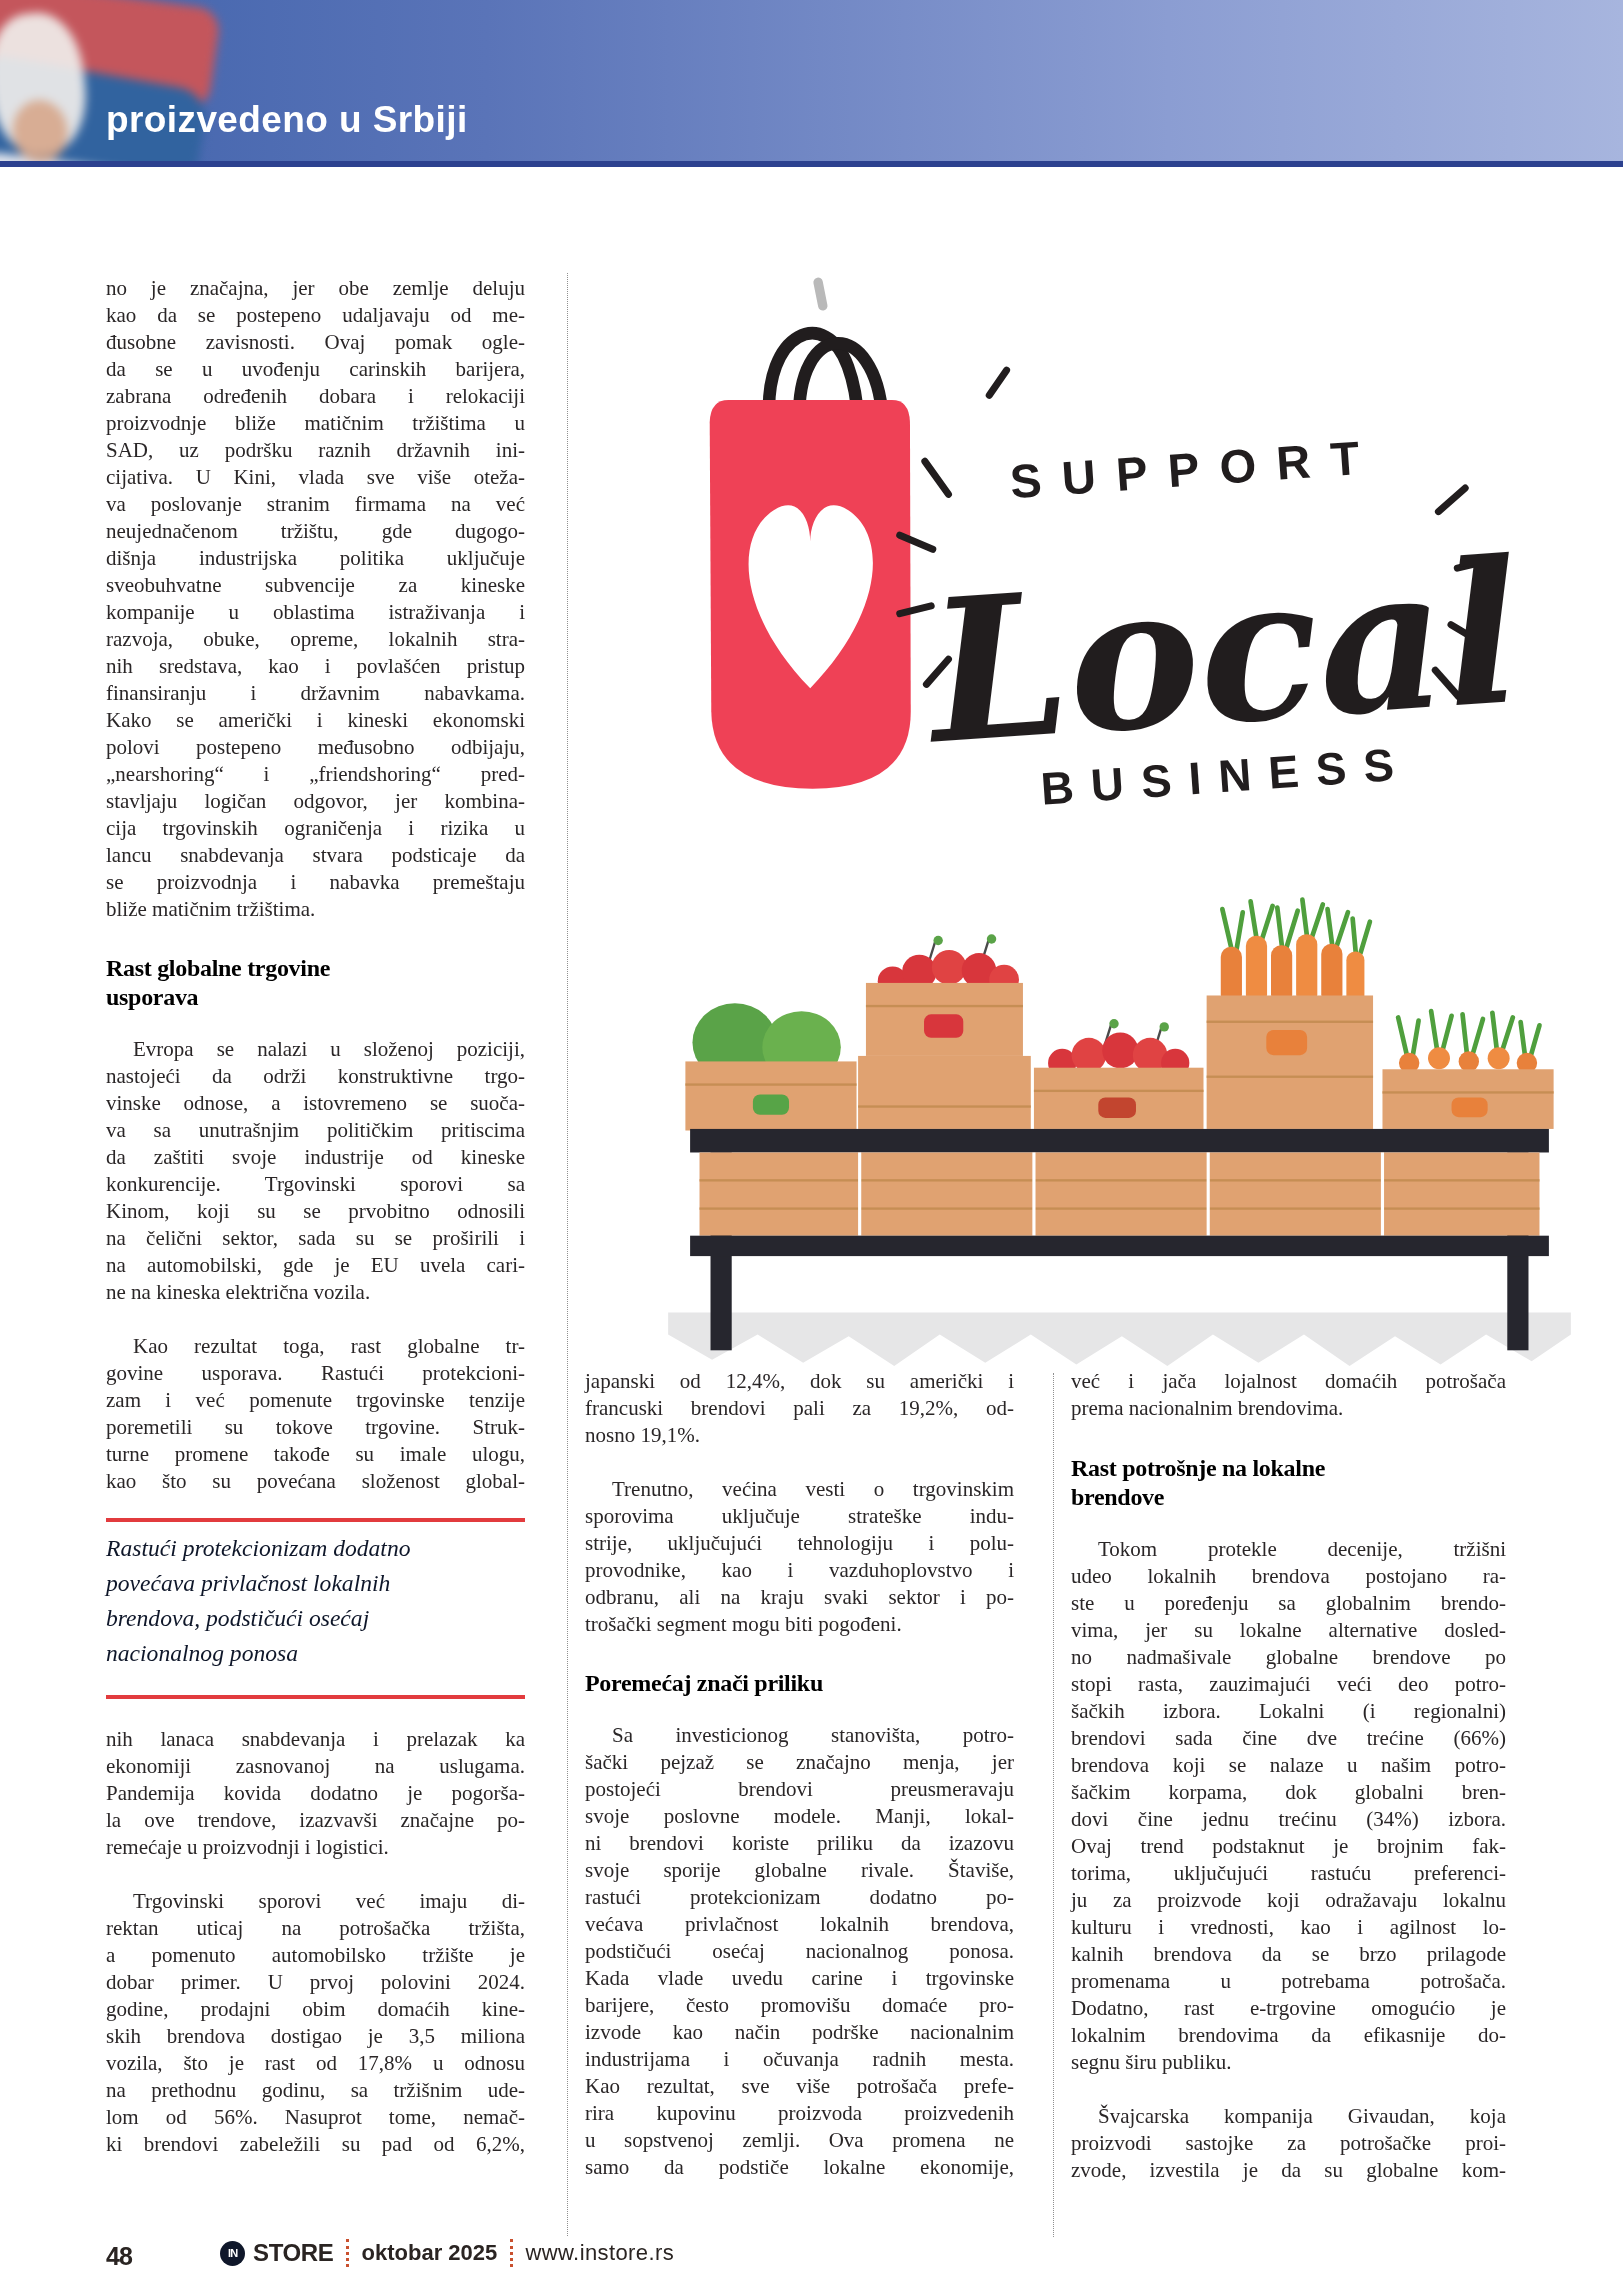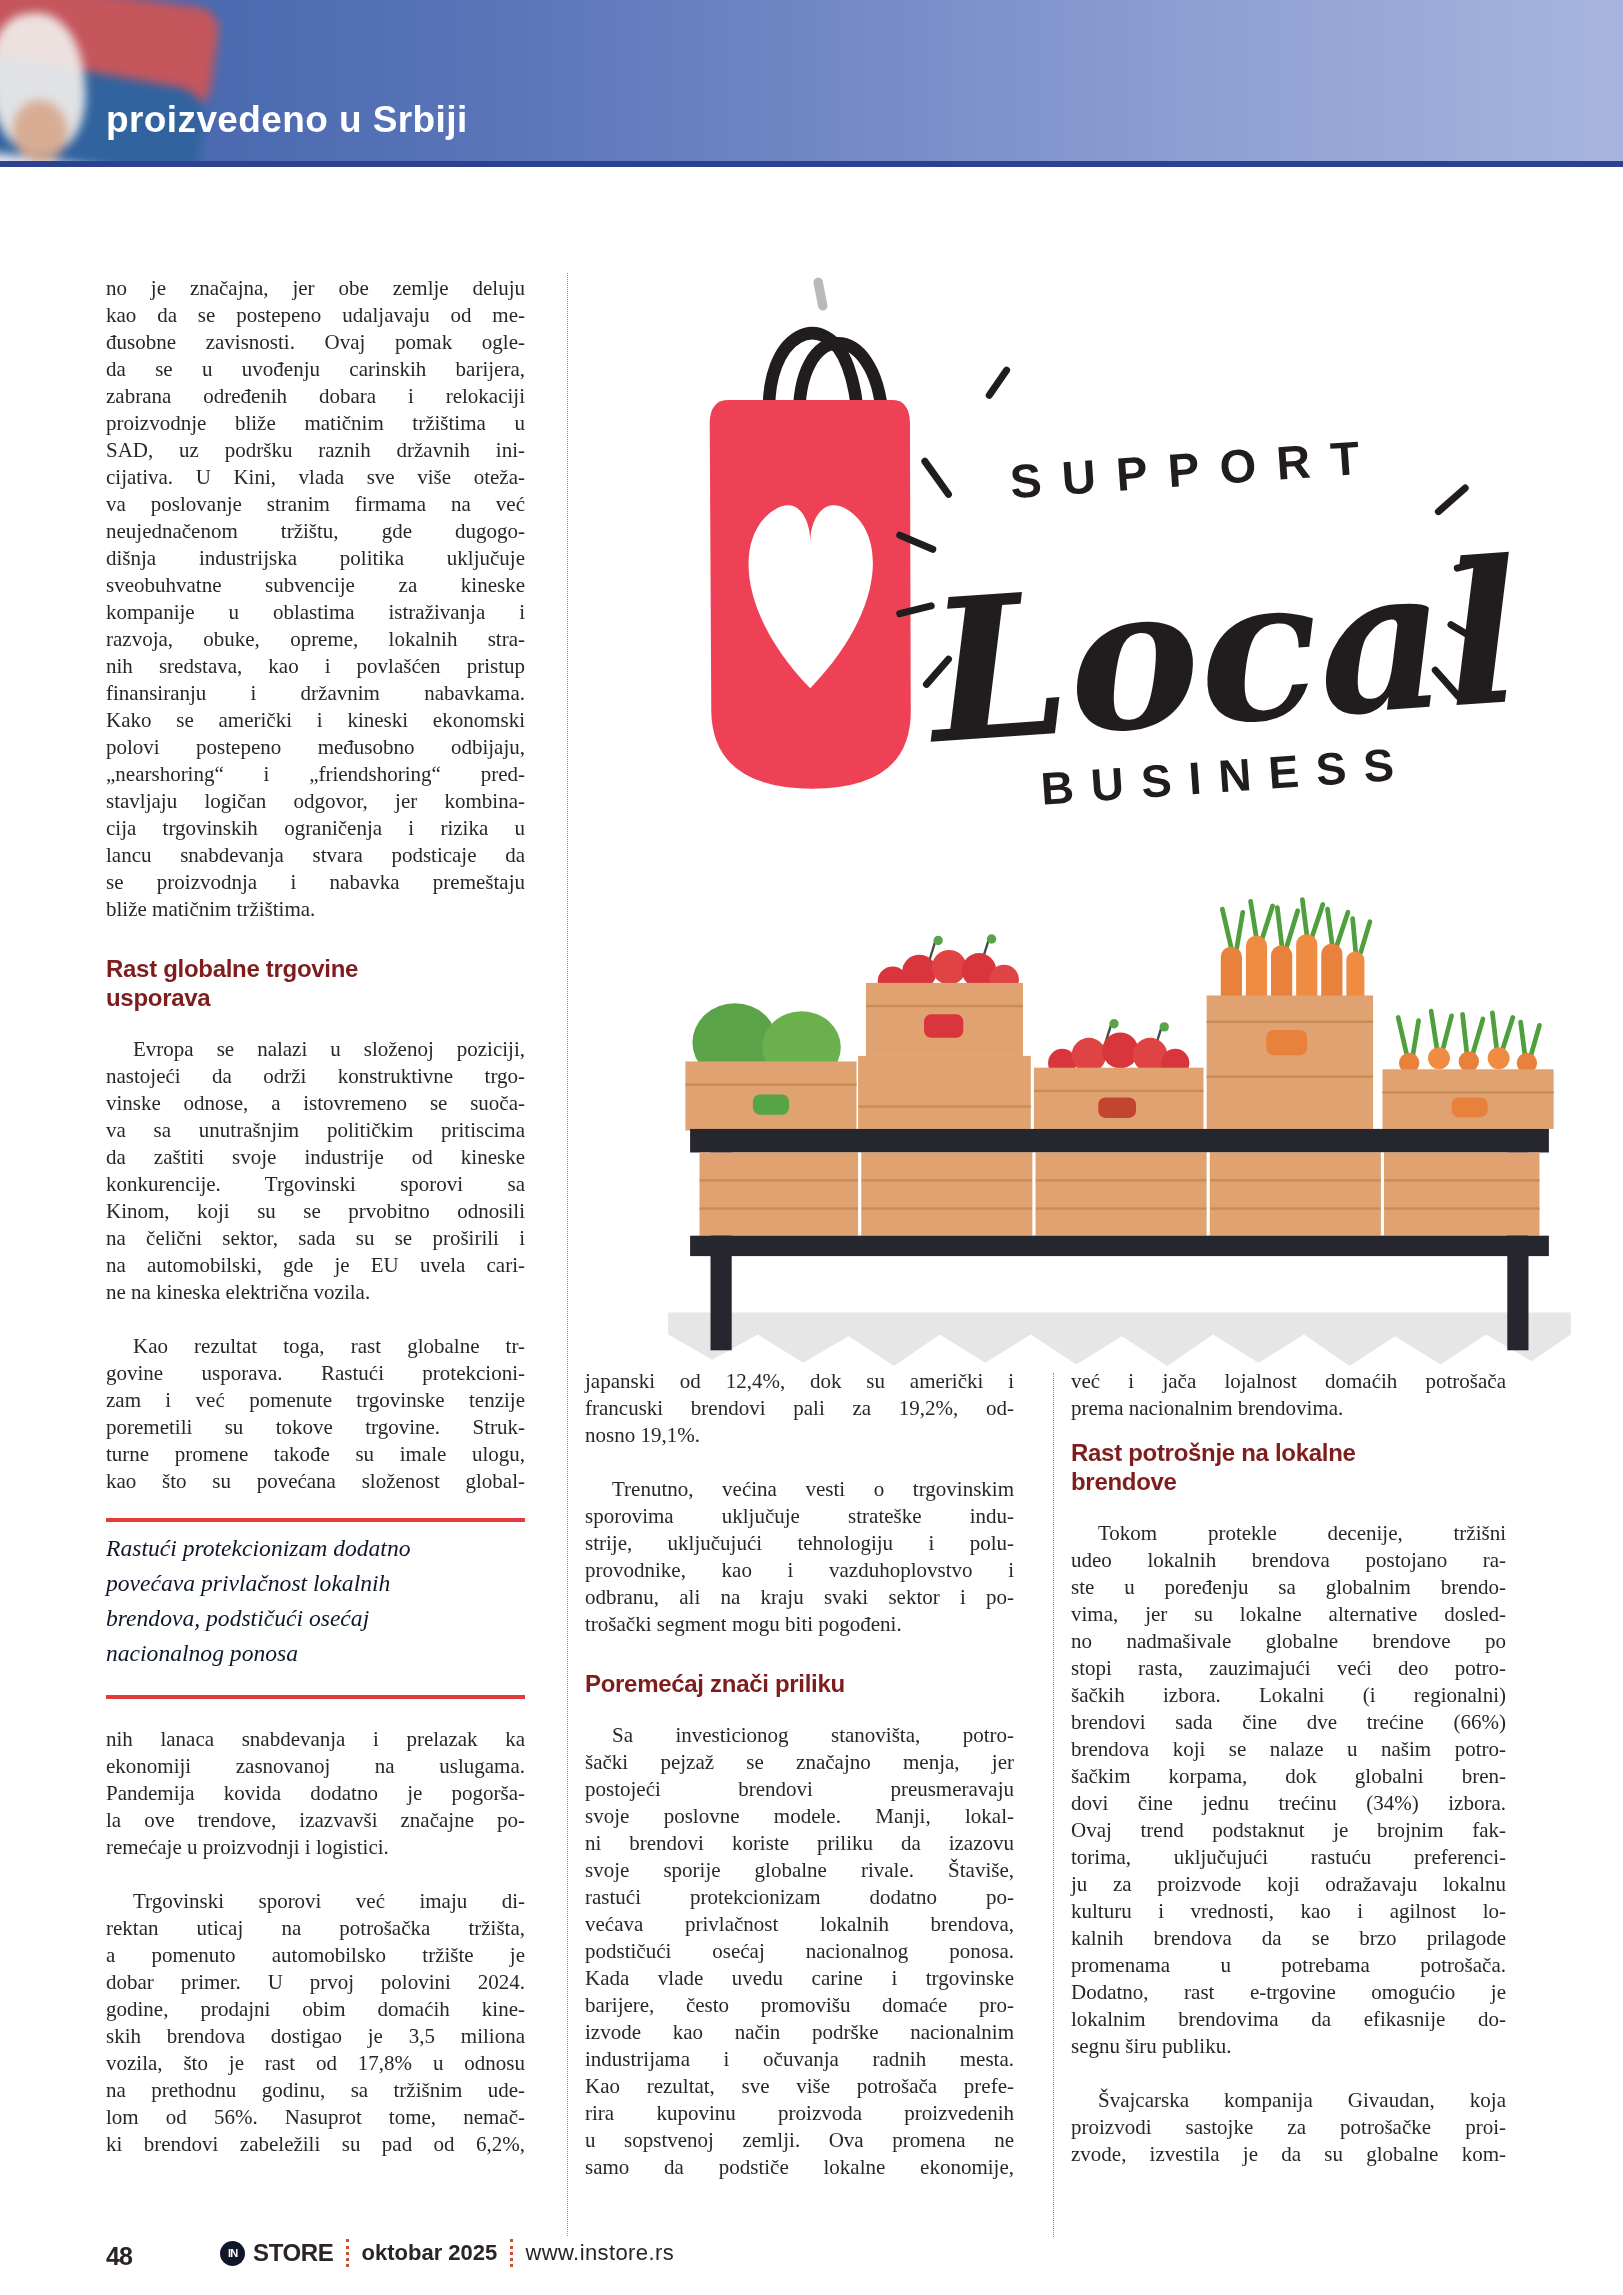--- a/index.html
+++ b/index.html
@@ -22,23 +22,23 @@
 
   
   .col{position:absolute;font-size:21px;line-height:27px;}
   .col1{left:106px;top:275px;width:419px;}
   .col2{left:585px;top:1368px;width:429px;}
   .col3{left:1071px;top:1368px;width:435px;}
   .bline{text-align:justify;text-align-last:justify;white-space:normal;}
   .blast{text-align-last:left;}
   .para.indent .bline:first-child{text-indent:27px;}
   .pgap{height:27px;}
-  .subhead{font-family:Liberation Sans, sans-serif;font-weight:bold;color:#7f1d1d;
+  .subhead{font-family:Liberation Serif, serif;font-weight:bold;color:#000000;
         font-size:24px;line-height:29px;letter-spacing:-0.3px;margin:31px 0 23.6px 0;}
-  .col3 .subhead{margin-top:16px;}
+  .col3 .subhead{margin-top:32px;}
   .redrule{height:3.9px;background:#e23b3e;margin:23.6px 0 0 0;}
   .pullquote{margin:9px 0;color:#0f172a;font-style:italic;
         font-size:23.6px;line-height:35px;font-family:"Liberation Serif",serif;}
 
   
   .vdot{position:absolute;width:0;border-left:1.6px dotted #8f8f8f;}
   .vdot1{left:567px;top:273px;height:1963px;}
   .vdot2{left:1053px;top:1373px;height:864px;}
 
   

